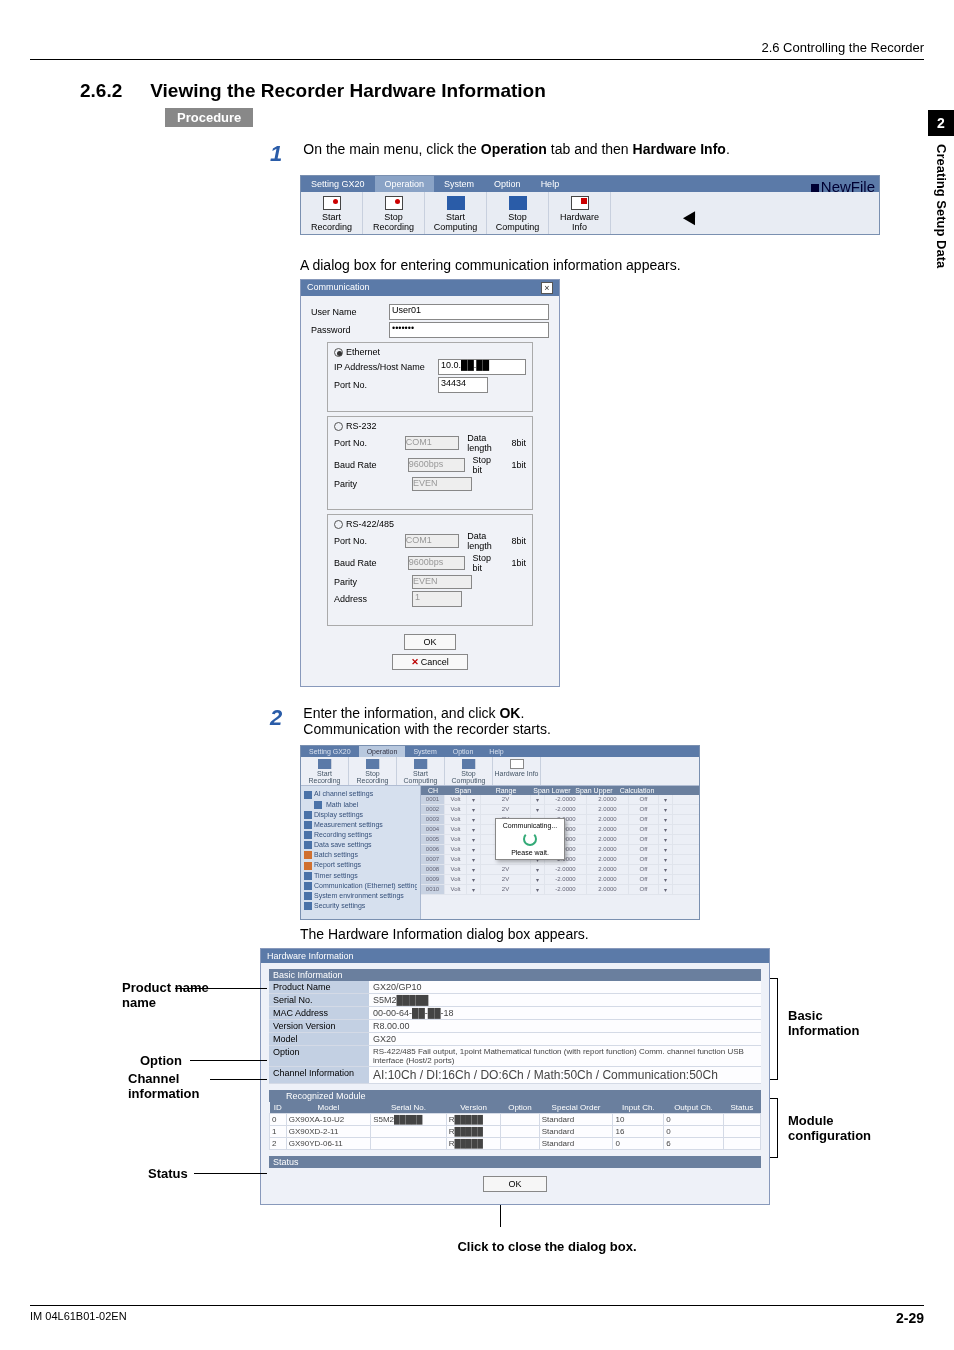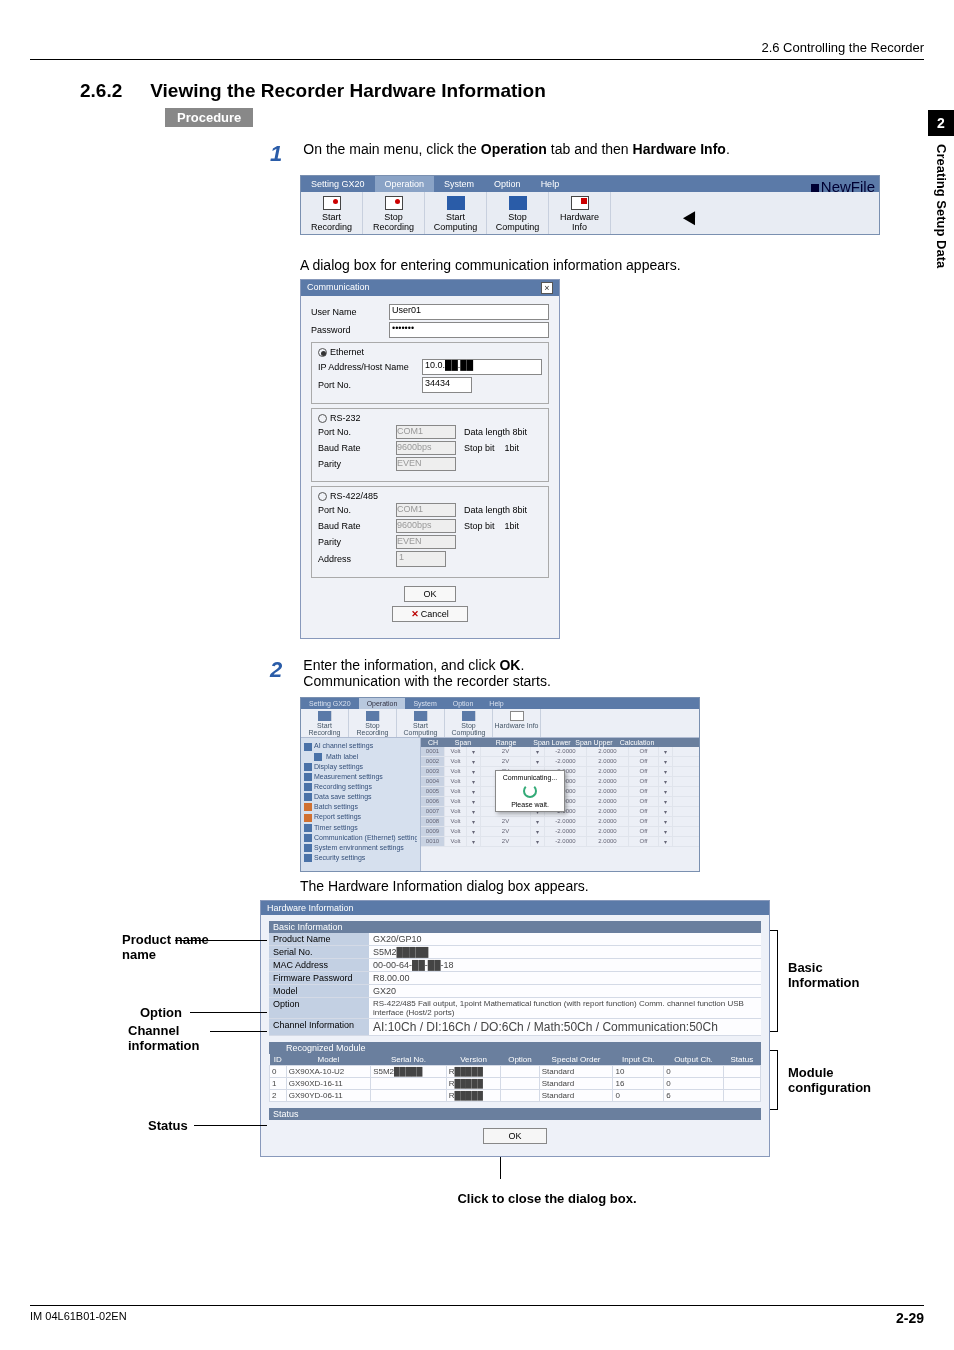--- a/index.html
+++ b/index.html
@@ -73,21 +73,21 @@
     margin-left: 270px; margin-top: 4px; width: 260px;
     border: 1px solid #8899bb; background: #f0f2f7; font-size: 9px;
     padding-bottom: 8px;
   }
   .comm-title { background: #5b7aa8; color:#fff; padding:2px 6px; display:flex; justify-content:space-between; }
   .comm-close { background:#fff; color:#333; border:1px solid #555; width:12px; height:12px; text-align:center; line-height:10px; font-size:9px; }
   .comm-body { padding: 6px 10px; }
   .frow { display:flex; align-items:center; margin:2px 0; }
   .flab { width: 78px; }
   .finp { flex:1; border:1px solid #888; background:#fff; height:16px; padding:0 2px; font-size:9px; }
-  .fset { border:1px solid #aaa; padding: 4px 6px 8px 6px; margin: 4px 0; }
+  .fset { border:1px solid #aaa; padding: 4px 6px 16px 6px; margin: 4px 16px; }
   .fset.dis .finp, .fset.dis .fsel { background:#eee; color:#999; }
   .fsel { border:1px solid #888; background:#fff; height:14px; width:60px; font-size:9px; }
   .flegend { font-size:9px; }
   .radio { display:inline-block; width:9px; height:9px; border:1px solid #555; border-radius:50%; margin-right:3px; vertical-align:middle; }
   .radio.on::after { content:""; display:block; width:5px; height:5px; background:#333; border-radius:50%; margin:2px; }
   .comm-btns { text-align:center; margin-top:6px; }
   .okbtn, .cnbtn { display:inline-block; border:1px solid #888; background:#f8f8f8; padding:2px 18px; margin:2px; font-size:9px; }
   .xicon { color:#b00; font-weight:bold; margin-right:2px; }
 
   
@@ -447,21 +447,21 @@
           </div>
         <div class="bi-row">
             <div class="bi-lab">Serial No.</div>
             <div class="bi-val">S5M2█████</div>
           </div>
         <div class="bi-row">
             <div class="bi-lab">MAC Address</div>
             <div class="bi-val">00-00-64-██-██-18</div>
           </div>
         <div class="bi-row">
-            <div class="bi-lab">Firmware Password</div>
+            <div class="bi-lab">Version Version</div>
             <div class="bi-val">R8.00.00</div>
           </div>
         <div class="bi-row">
             <div class="bi-lab">Model</div>
             <div class="bi-val">GX20</div>
           </div>
         <div class="bi-row">
             <div class="bi-lab">Option</div>
             <div class="bi-val" style="font-size:8px">RS-422/485 Fail output, 1point Mathematical function (with report function) Comm. channel function USB interface (Host/2 ports)</div>
           </div>
@@ -492,21 +492,21 @@
                 <td>S5M2█████</td>
                 <td>R█████</td>
                 <td></td>
                 <td>Standard</td>
                 <td>10</td>
                 <td>0</td>
                 <td></td>
               </tr>
               <tr>
                 <td>1</td>
-                <td>GX90XD-16-11</td>
+                <td>GX90XD-2-11</td>
                 <td></td>
                 <td>R█████</td>
                 <td></td>
                 <td>Standard</td>
                 <td>16</td>
                 <td>0</td>
                 <td></td>
               </tr>
               <tr>
                 <td>2</td>

